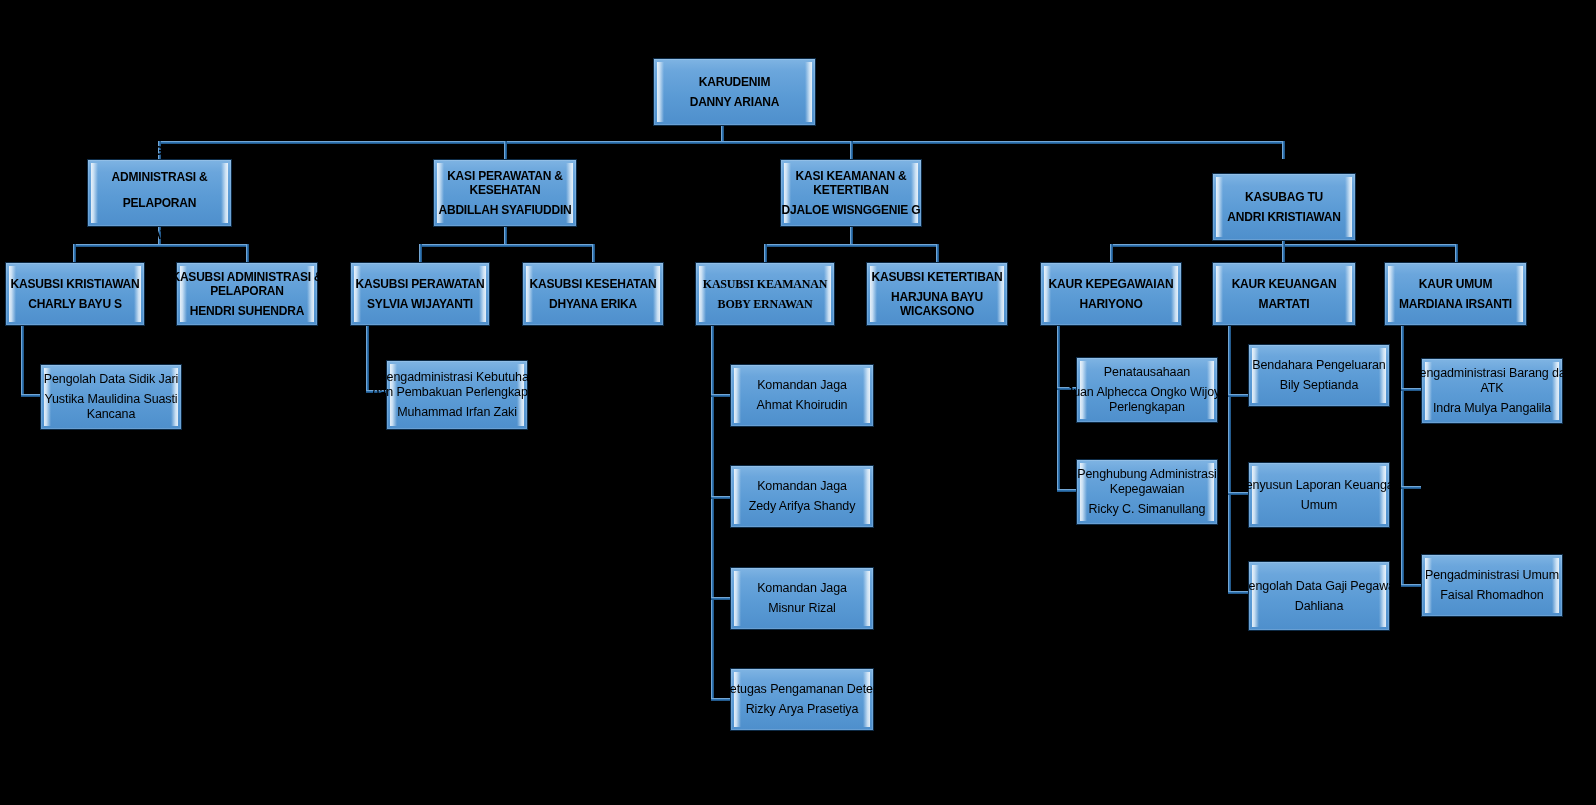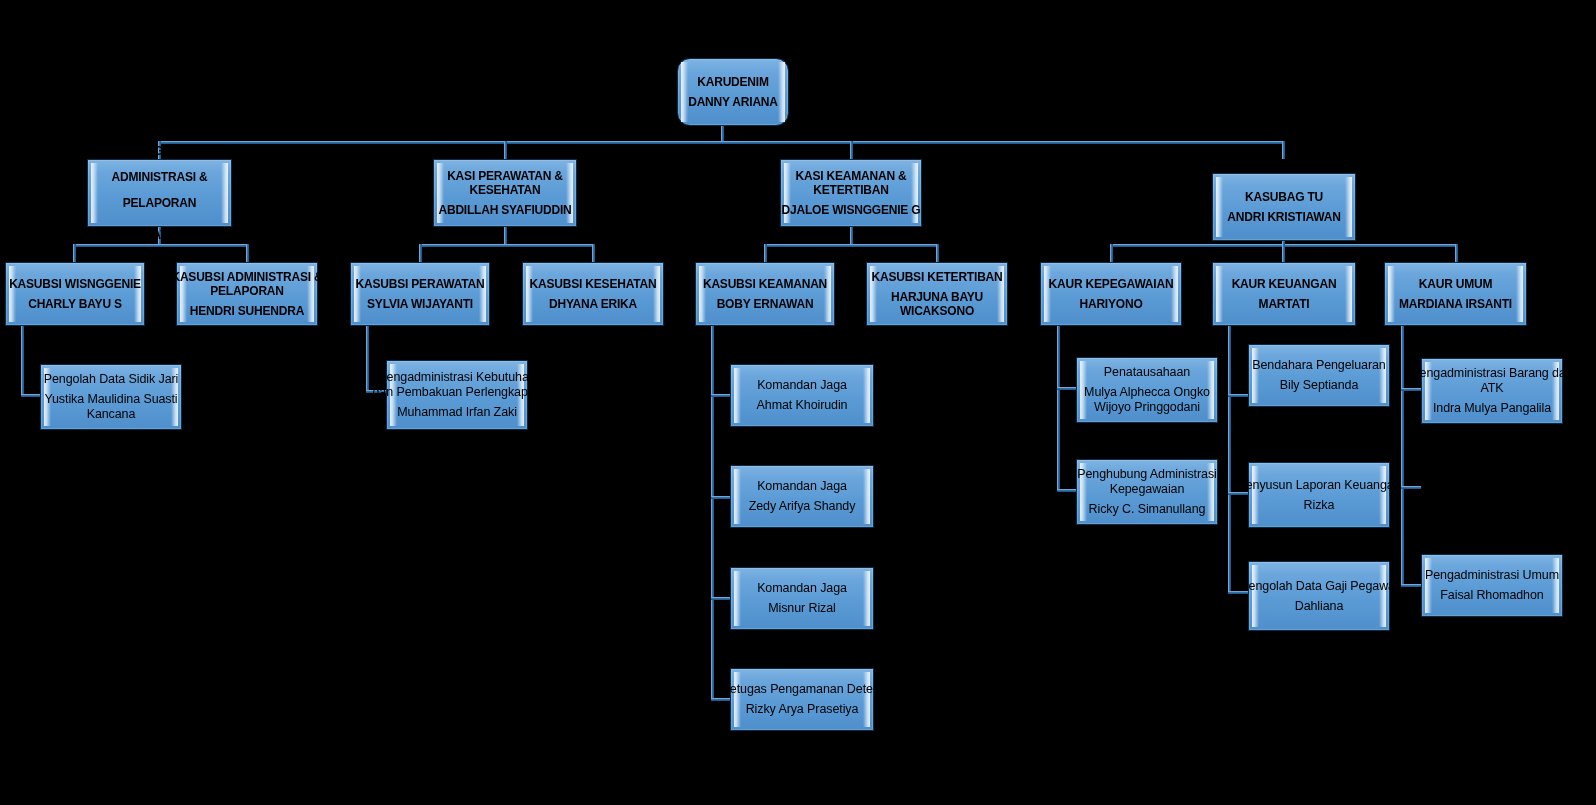--- a/index.html
+++ b/index.html
@@ -143,21 +143,21 @@
   <div class="line v" style="left:1228px; top:326px; height:267px;"></div>
   <div class="line h" style="left:1228px; top:394px; width:20px;"></div>
   <div class="line h" style="left:1228px; top:492px; width:20px;"></div>
   <div class="line h" style="left:1228px; top:591px; width:20px;"></div>
 
   <div class="line v" style="left:1401px; top:326px; height:261px;"></div>
   <div class="line h" style="left:1401px; top:388px; width:20px;"></div>
   <div class="line h" style="left:1401px; top:486px; width:20px;"></div>
   <div class="line h" style="left:1401px; top:584px; width:20px;"></div>
 
-  <div class="node lvl1" style="left:677px; top:58px; width:112px; height:68px;border-radius:13px;">
+  <div class="node lvl1" style="left:653px; top:58px; width:163px; height:68px;">
     <span class="txt title">KARUDENIM</span>
     <span class="txt name">DANNY ARIANA</span>
   </div>
 
   <div class="node lvl2" style="left:87px; top:159px; width:145px; height:68px;gap:12px;">
     <span class="txt">KASI REGISTRASI,</span>
     <span class="txt">ADMINISTRASI &amp;</span>
     <span class="txt title">PELAPORAN</span>
     <span class="txt name">RADHITYA JATI RUMPOKO</span>
   </div>
@@ -173,40 +173,40 @@
     <span class="txt title">KESEHATAN</span>
     <span class="txt name">ABDILLAH SYAFIUDDIN</span>
   </div>
 
   <div class="node lvl2" style="left:1212px; top:159px; width:144px; height:68px;margin-top:14px;">
     <span class="txt title">KASUBAG TU</span>
     <span class="txt name">ANDRI KRISTIAWAN</span>
   </div>
 
   <div class="node lvl3" style="left:5px; top:262px; width:140px; height:64px;">
-    <span class="txt title">KASUBSI WISNGGENIE</span>
+    <span class="txt title">KASUBSI KRISTIAWAN</span>
     <span class="txt name">CHARLY BAYU S</span>
   </div>
 
   <div class="node lvl3" style="left:176px; top:262px; width:142px; height:64px;">
     <span class="txt title wrap" style="width:112%;">KASUBSI ADMINISTRASI &amp; PELAPORAN</span>
     <span class="txt name">HENDRI SUHENDRA</span>
   </div>
 
   <div class="node lvl3" style="left:350px; top:262px; width:140px; height:64px;">
     <span class="txt title">KASUBSI PERAWATAN</span>
     <span class="txt name">SYLVIA WIJAYANTI</span>
   </div>
 
   <div class="node lvl3" style="left:522px; top:262px; width:142px; height:64px;">
     <span class="txt title">KASUBSI KESEHATAN</span>
     <span class="txt name">DHYANA ERIKA</span>
   </div>
 
-  <div class="node lvl3" style="left:695px; top:262px; width:140px; height:64px;">
+  <div class="node lvl3" style="left:695px; top:262px; width:140px; height:64px;font-family:Liberation Serif, serif;">
     <span class="txt title">KASUBSI KEAMANAN</span>
     <span class="txt name">BOBY ERNAWAN</span>
   </div>
 
   <div class="node lvl3" style="left:866px; top:262px; width:142px; height:64px;">
     <span class="txt title wrap">KASUBSI KETERTIBAN</span>
     <span class="txt name wrap" style="width:90%;">HARJUNA BAYU WICAKSONO</span>
   </div>
 
   <div class="node lvl3" style="left:1040px; top:262px; width:142px; height:64px;">
@@ -249,36 +249,36 @@
     <span class="txt name">Misnur Rizal</span>
   </div>
 
   <div class="node lvl4" style="left:730px; top:668px; width:144px; height:63px;">
     <span class="txt title wrap">Petugas Pengamanan Deteni</span>
     <span class="txt name">Rizky Arya Prasetiya</span>
   </div>
 
   <div class="node lvl4" style="left:1076px; top:357px; width:142px; height:66px;">
     <span class="txt title">Penatausahaan</span>
-    <span class="txt name wrap">Mulya Alphecca Ongko Wijoyo Pringgodani</span>
+    <span class="txt name wrap">Juan Alphecca Ongko Wijoyo Perlengkapan</span>
   </div>
 
   <div class="node lvl4" style="left:1076px; top:459px; width:142px; height:66px;">
     <span class="txt title wrap" style="width:122%;">Penghubung Administrasi Kepegawaian</span>
     <span class="txt name">Ricky C. Simanullang</span>
   </div>
 
   <div class="node lvl4" style="left:1248px; top:344px; width:142px; height:63px;">
     <span class="txt title">Bendahara Pengeluaran</span>
     <span class="txt name">Bily Septianda</span>
   </div>
 
   <div class="node lvl4" style="left:1248px; top:462px; width:142px; height:66px;">
     <span class="txt title wrap">Penyusun Laporan Keuangan</span>
-    <span class="txt name">Rizka</span>
+    <span class="txt name">Umum</span>
   </div>
 
   <div class="node lvl4" style="left:1248px; top:561px; width:142px; height:70px;">
     <span class="txt title wrap">Pengolah Data Gaji Pegawai</span>
     <span class="txt name">Dahliana</span>
   </div>
 
   <div class="node lvl4" style="left:1421px; top:358px; width:142px; height:66px;">
     <span class="txt title wrap" style="width:122%;">Pengadministrasi Barang dan ATK</span>
     <span class="txt name wrap">Indra Mulya Pangalila</span>

